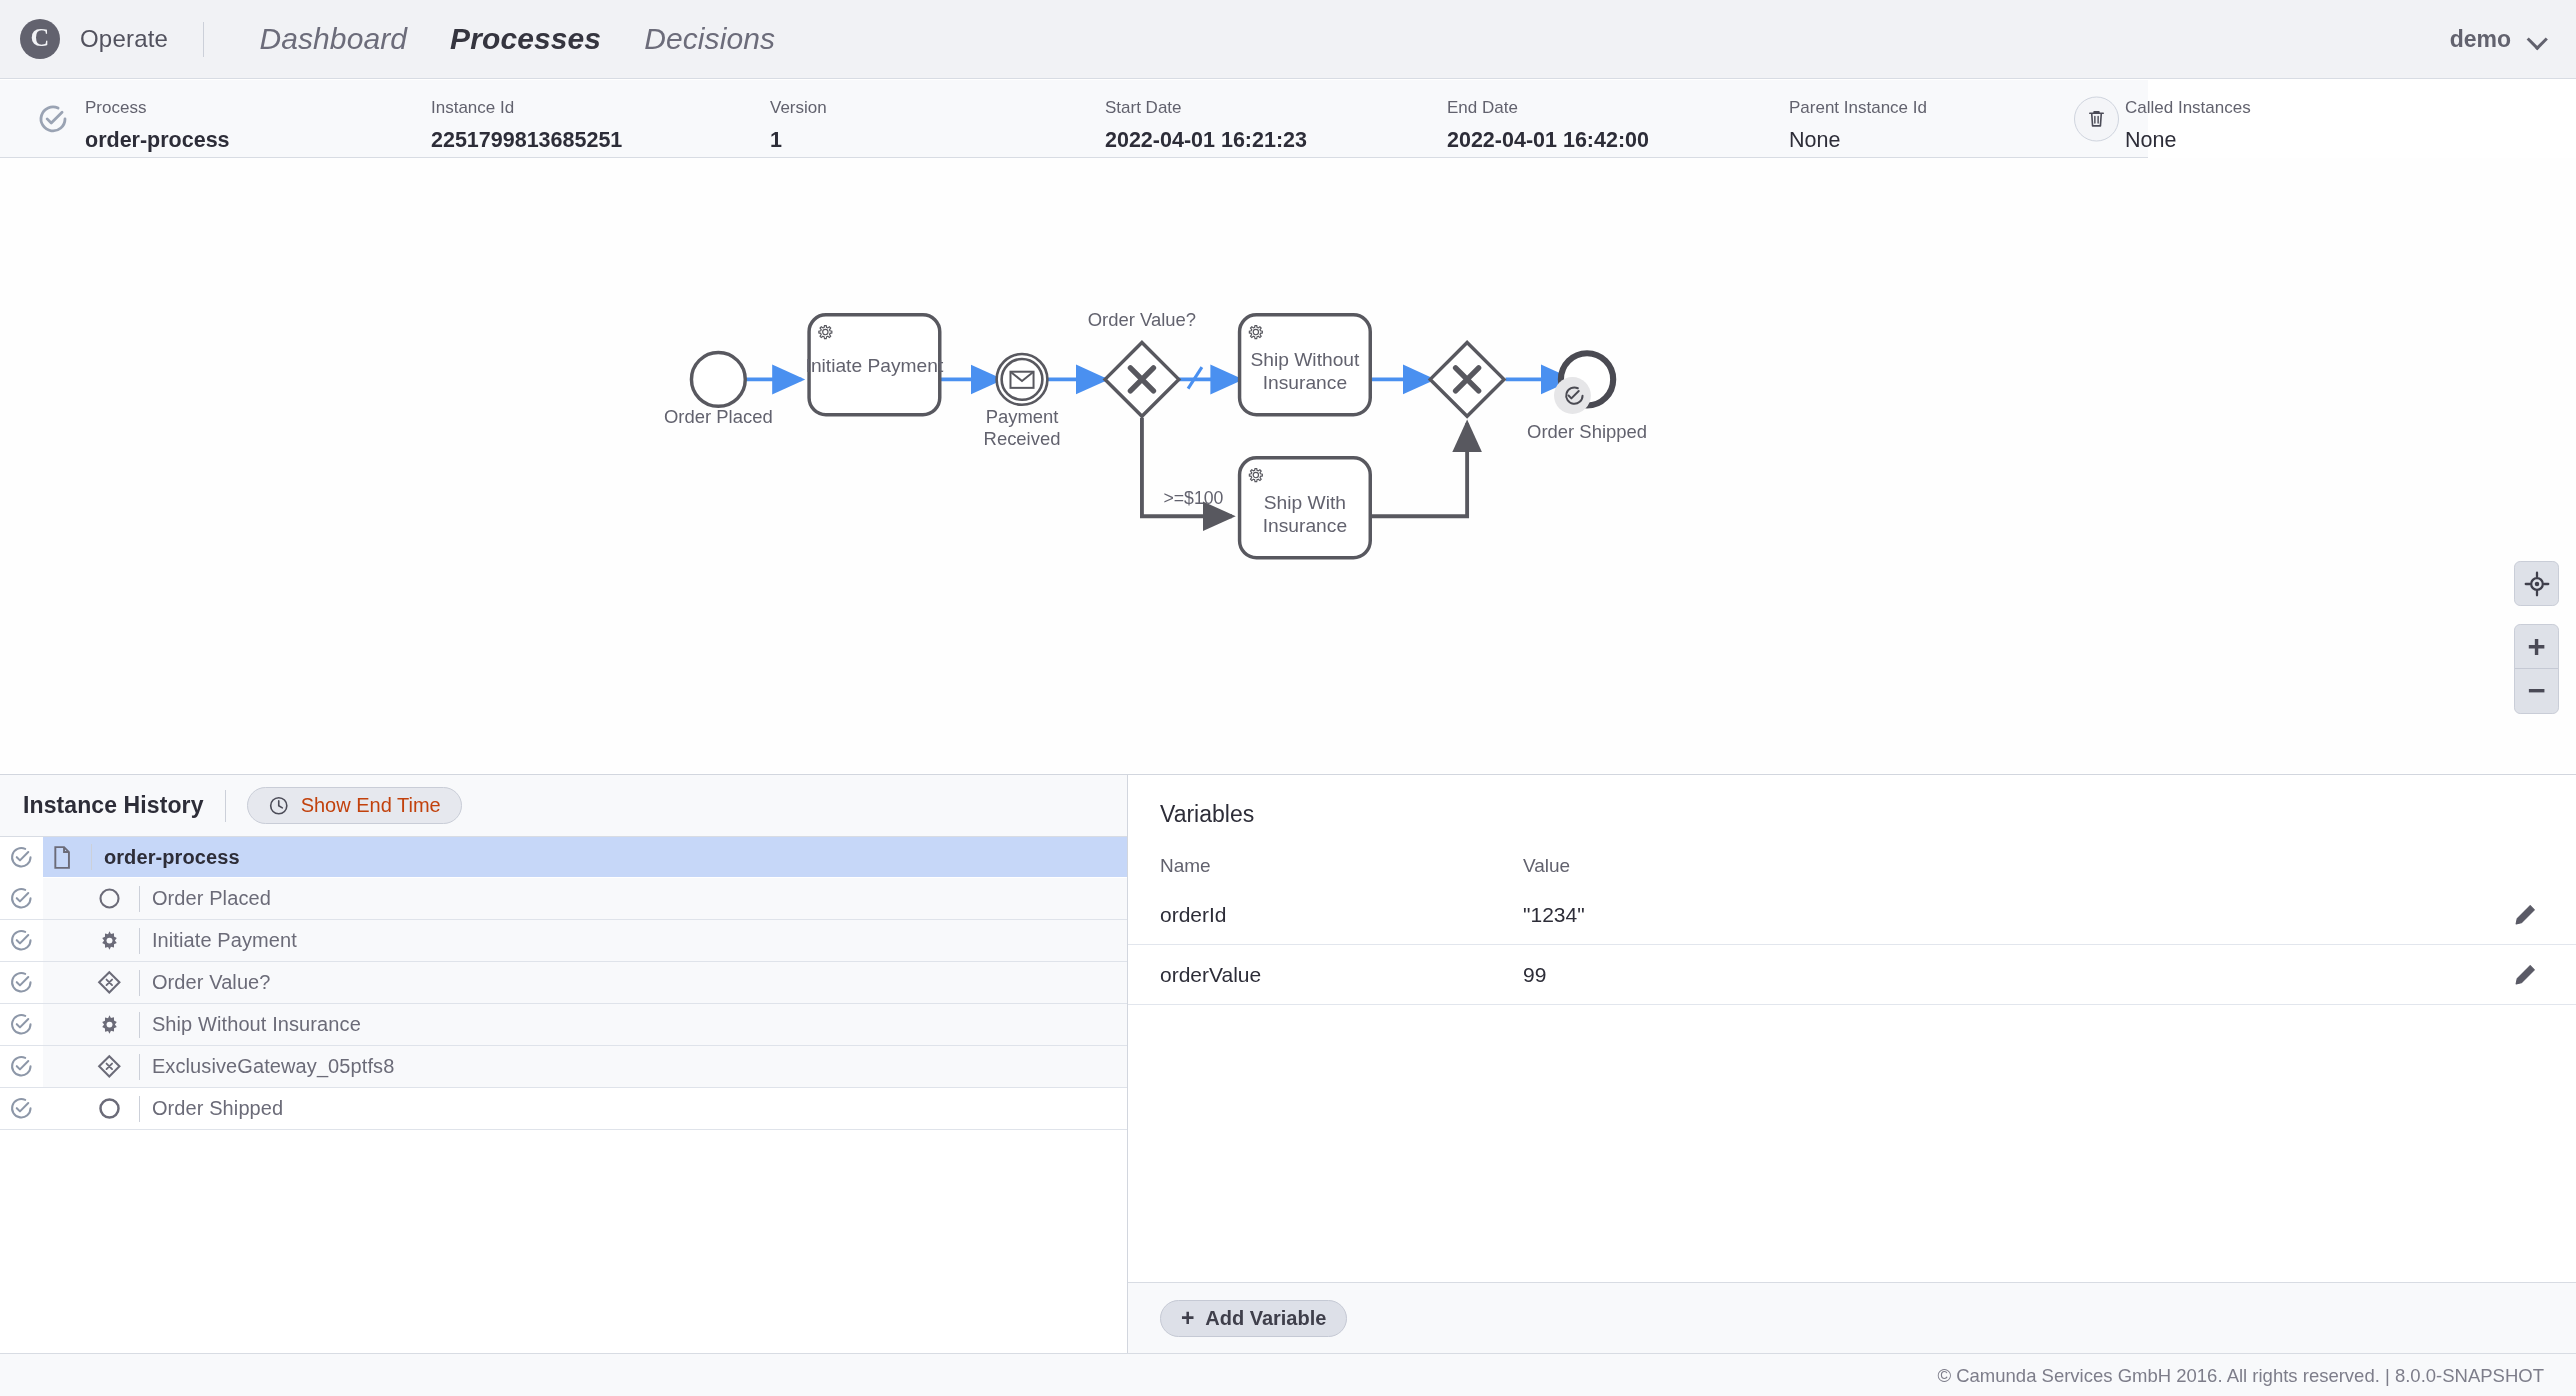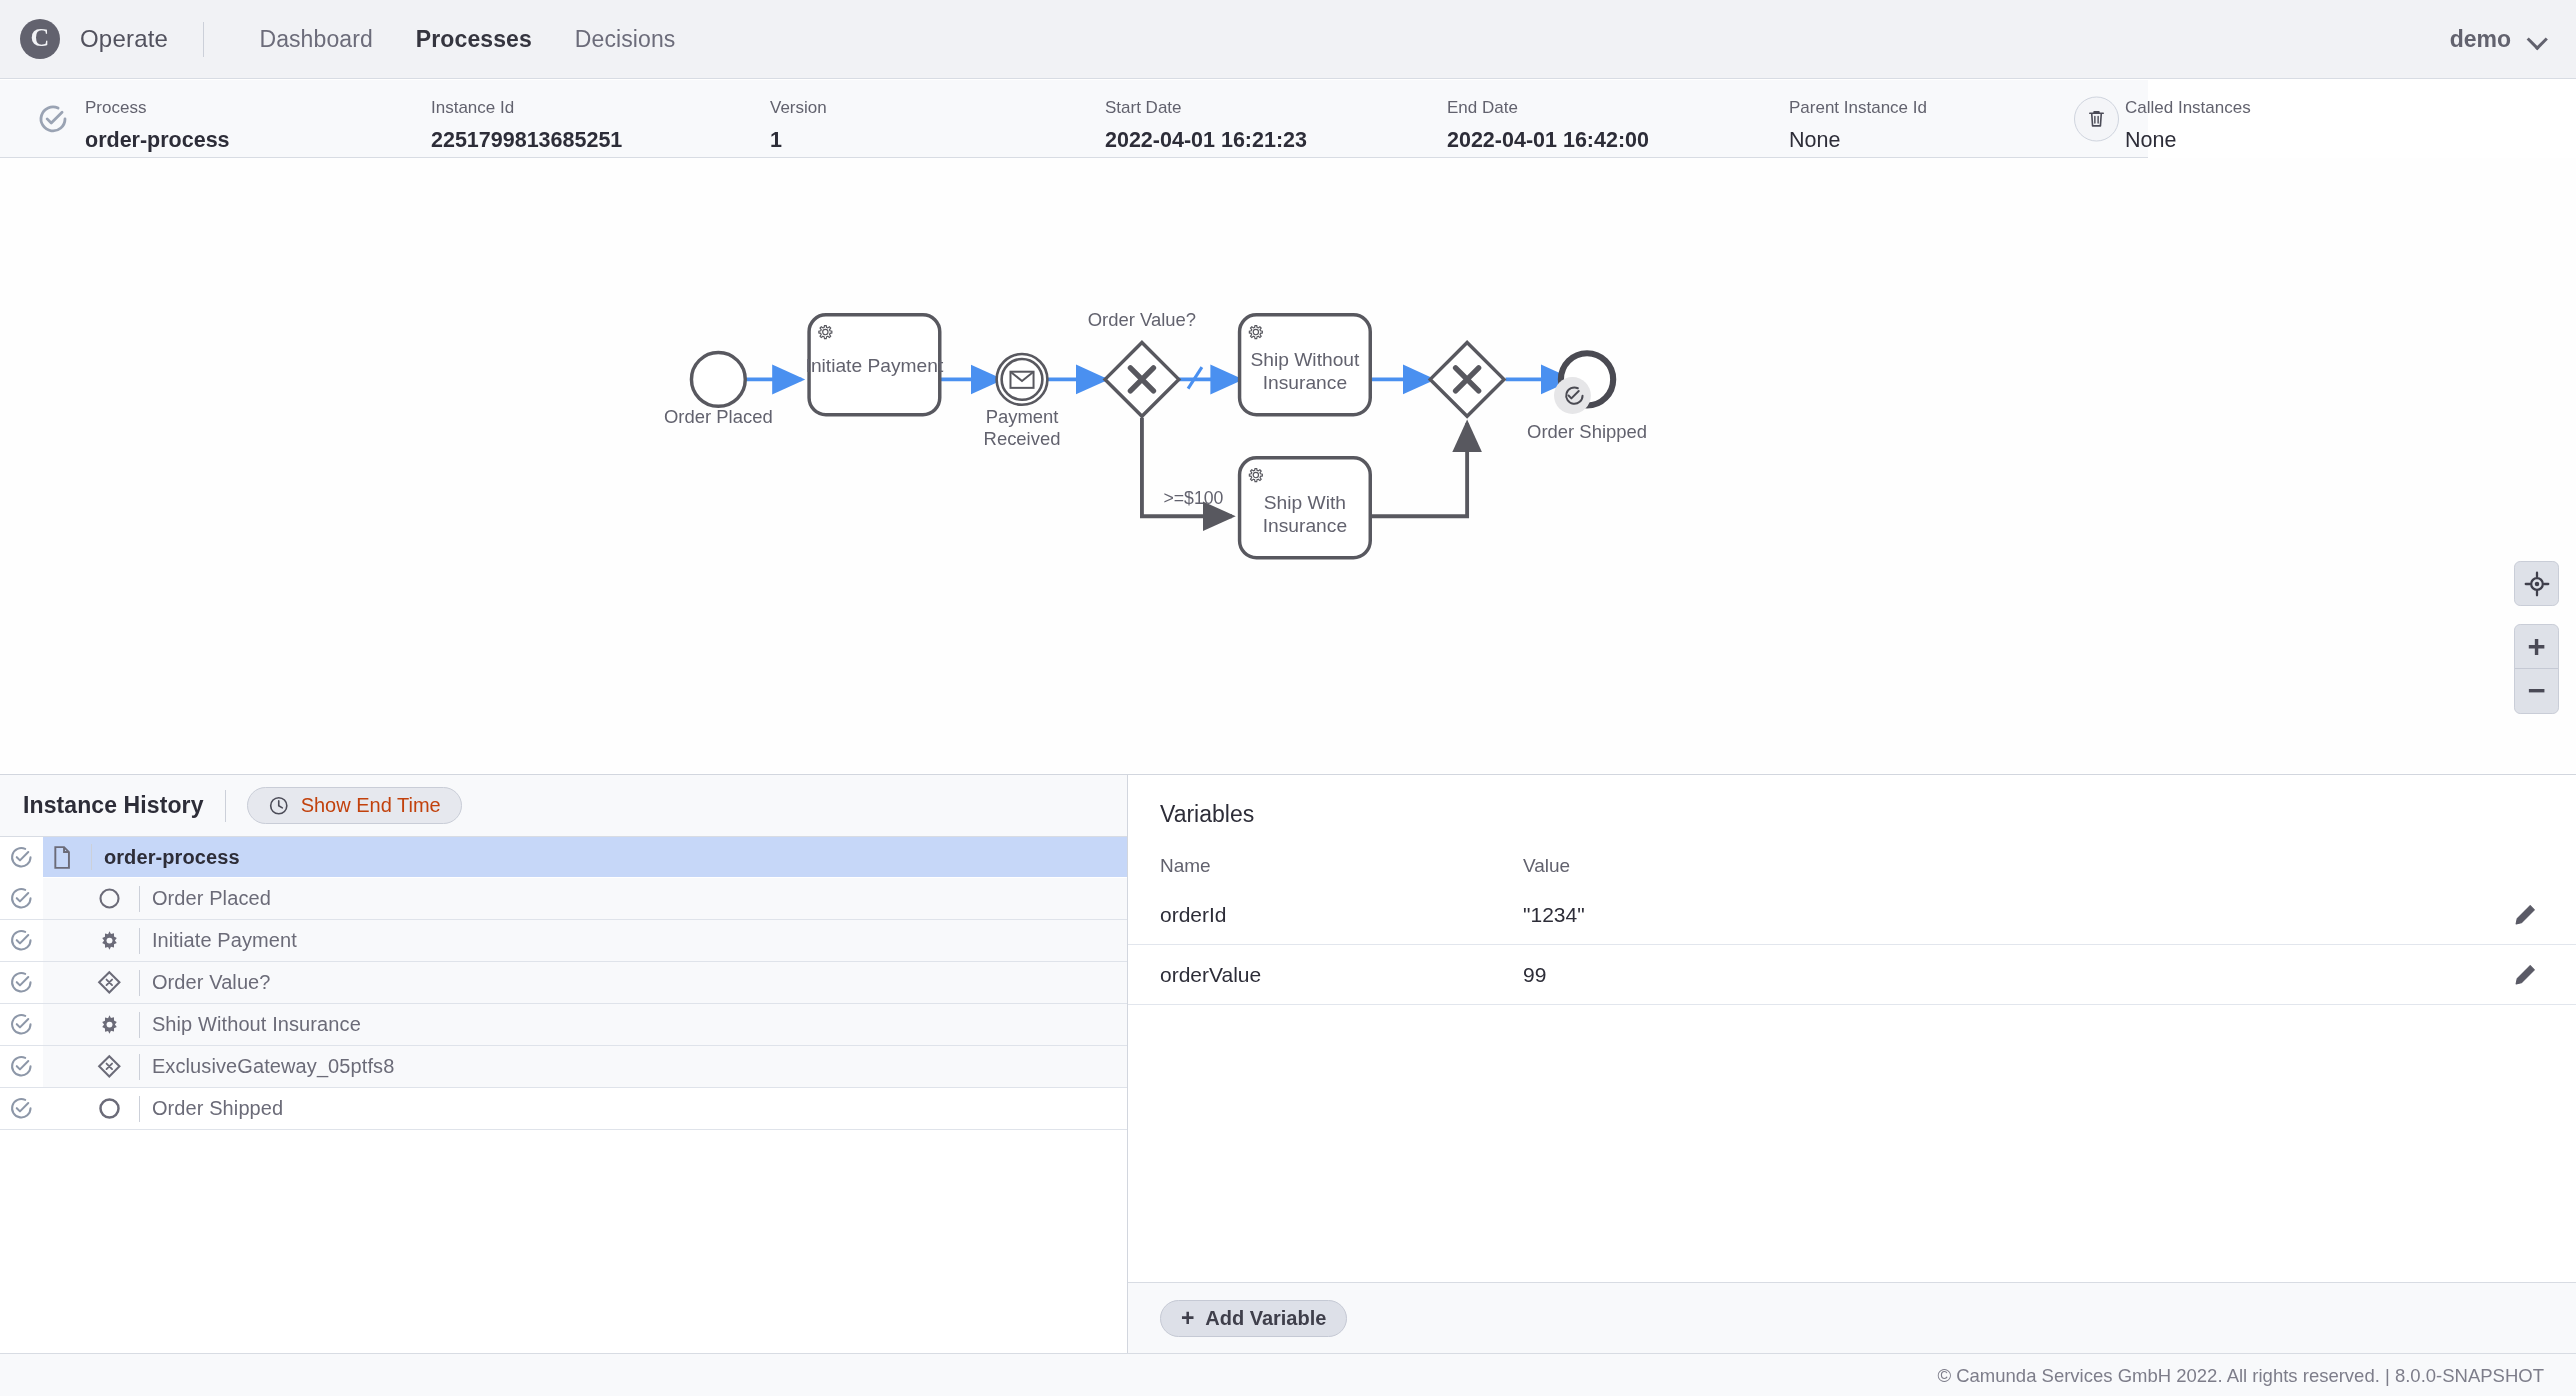--- a/index.html
+++ b/index.html
@@ -31,22 +31,23 @@
   }
   .brand-name {
     margin-left: 20px; font-size: 24px; color: #52525e; font-weight: 400;
     letter-spacing: 0.2px;
   }
   .nav-divider {
     width: 0.8px; height: 35px; background: #ccd0d9; margin: 0 34px 0 35px;
   }
   .nav-links { display: flex; align-items: center; gap: 0; }
   .nav-link {
-    font-size: 23px; color: #6c6c7a; padding: 0 21.5px; cursor: pointer;
+    font-size: 30px; color: #6c6c7a; padding: 0 21.5px; cursor: pointer;
     letter-spacing: 0.1px;
+    font-style: italic;
   }
   .nav-link.active { color: #35353f; font-weight: bold; }
   .user-area {
     margin-left: auto; padding-right: 31px;
     display: flex; align-items: center; gap: 17px; cursor: pointer;
   }
   .user-name { font-size: 23px; color: #62626e; font-weight: bold; }
   .chev { width: 17px; height: 17px; position: relative; }
   .chev::before {
     content: ""; position: absolute; left: 1.5px; top: 1.5px;
@@ -569,15 +570,15 @@
     <div class="vars-footer">
       <div class="add-var-btn">
         <span class="plus-glyph">+</span>
         <span class="add-var-label">Add Variable</span>
       </div>
     </div>
   </div>
 </div>
 
 <div class="footer">
-  <span class="footer-text">© Camunda Services GmbH 2022. All rights reserved. | 8.0.0-SNAPSHOT</span>
+  <span class="footer-text">© Camunda Services GmbH 2016. All rights reserved. | 8.0.0-SNAPSHOT</span>
 </div>
 
 
 </body></html>

